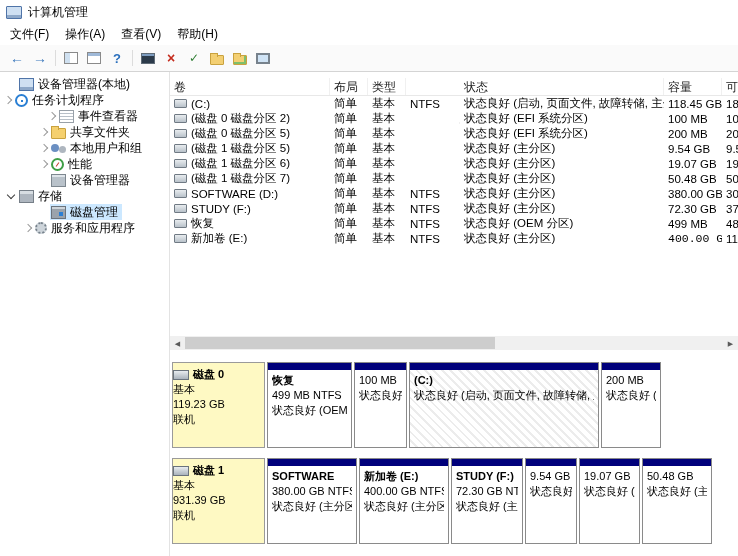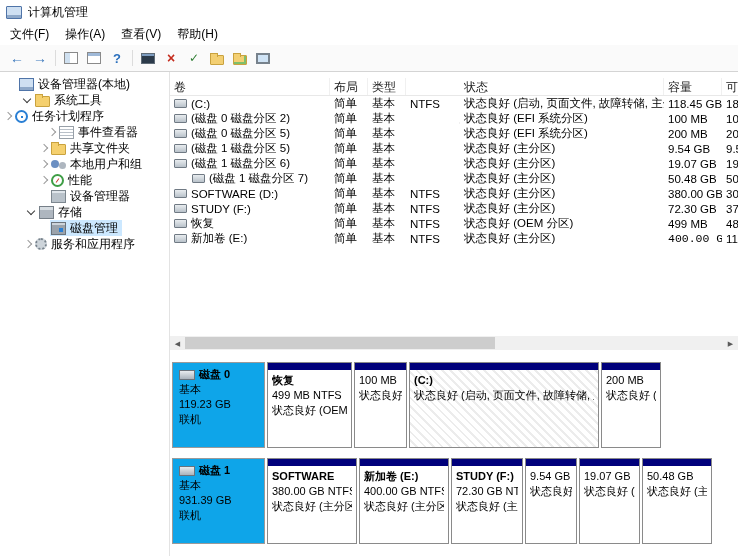--- a/index.html
+++ b/index.html
@@ -77,21 +77,21 @@
   
   .hscroll{height:14px;flex:none;background:#f0f0f0;display:flex;align-items:center}
   .hs-btn{width:15px;height:14px;display:flex;align-items:center;justify-content:center;flex:none}
   .hs-ar{font-size:7px;color:#5a5a5a;line-height:1}
   .hs-track{flex:1;height:14px;position:relative}
   .hs-thumb{position:absolute;left:0;top:1px;height:12px;width:310px;background:#cdcdcd}
 
   
   .disk-area{flex:1;padding:12px 0 0 2px;overflow:hidden}
   .disk-row{display:flex;gap:2px;height:86px;margin-bottom:10px}
-  .disk-label{width:93px;flex:none;background:#0ea5e9;border:1px solid #9a9a9a;padding:4px 6px;
+  .disk-label{width:93px;flex:none;background:#fef9c3;border:1px solid #9a9a9a;padding:4px 0;
     font-size:11px;line-height:15px;overflow:hidden}
   .dname{font-weight:bold;display:flex;align-items:center;gap:4px;white-space:nowrap}
   .dicon{width:16px;height:10px;background:linear-gradient(#e8ecef,#aab3bc);border:1px solid #6a737c;flex:none}
   .dline{white-space:nowrap}
   .part{flex:none;border:1px solid #8a8a8a;background:#fff;display:flex;flex-direction:column;overflow:hidden}
   .strip{height:7px;flex:none;background:#00007b}
   .pbody{flex:1;padding:3px 4px;font-size:11px;line-height:15px;overflow:hidden}
   .part.selected .pbody{background:repeating-linear-gradient(45deg,#ffffff 0 4px,#ececec 4px 6px)}
   .pname{font-weight:bold;white-space:nowrap;overflow:hidden}
   .pline{white-space:nowrap;overflow:hidden}
@@ -154,27 +154,20 @@
   <div class="main">
 
     <div class="tree-panel">
         <div class="trow" style="padding-left: 4px;">
           <span class="exp none"></span>
           <span class="node">
             <span class="ticon i-computer"></span>
             <span class="tlabel">设备管理器(本地)</span>
           </span>
         </div>
-        <div class="trow" style="padding-left: 20px;">
-          <span class="exp expanded"></span>
-          <span class="node">
-            <span class="ticon i-systools"></span>
-            <span class="tlabel">系统工具</span>
-          </span>
-        </div>
         <div class="trow" style="">
           <span class="exp collapsed"></span>
           <span class="node">
             <span class="ticon i-task"></span>
             <span class="tlabel">任务计划程序</span>
           </span>
         </div>
         <div class="trow" style="padding-left: 44px;">
           <span class="exp collapsed"></span>
           <span class="node">
@@ -203,21 +196,21 @@
             <span class="tlabel">性能</span>
           </span>
         </div>
         <div class="trow" style="padding-left: 36px;">
           <span class="exp none"></span>
           <span class="node">
             <span class="ticon i-device"></span>
             <span class="tlabel">设备管理器</span>
           </span>
         </div>
-        <div class="trow" style="padding-left: 24px;">
+        <div class="trow" style="padding-left: 4px;">
           <span class="exp expanded"></span>
           <span class="node">
             <span class="ticon i-storage"></span>
             <span class="tlabel">存储</span>
           </span>
         </div>
         <div class="trow sel" style="padding-left: 36px;">
           <span class="exp none"></span>
           <span class="node">
             <span class="ticon i-disk"></span>
@@ -300,21 +293,21 @@
                 <span>(磁盘 1 磁盘分区 6)</span>
               </div>
               <div class="vcell" style="width: 38px;">简单</div>
               <div class="vcell" style="width: 38px;">基本</div>
               <div class="vcell" style="width: 54px;"></div>
               <div class="vcell" style="width: 204px;">状态良好 (主分区)</div>
               <div class="vcell" style="width: 58px;">19.07 GB</div>
               <div class="vcell" style="width: 60px;">19</div>
             </div>
             <div class="vrow">
-              <div class="vcell" style="width: 160px; justify-content: center;">
+              <div class="vcell" style="width: 160px;">
                 <span class="volicon"></span>
                 <span>(磁盘 1 磁盘分区 7)</span>
               </div>
               <div class="vcell" style="width: 38px;">简单</div>
               <div class="vcell" style="width: 38px;">基本</div>
               <div class="vcell" style="width: 54px;"></div>
               <div class="vcell" style="width: 204px;">状态良好 (主分区)</div>
               <div class="vcell" style="width: 58px;">50.48 GB</div>
               <div class="vcell" style="width: 60px;">50</div>
             </div>

